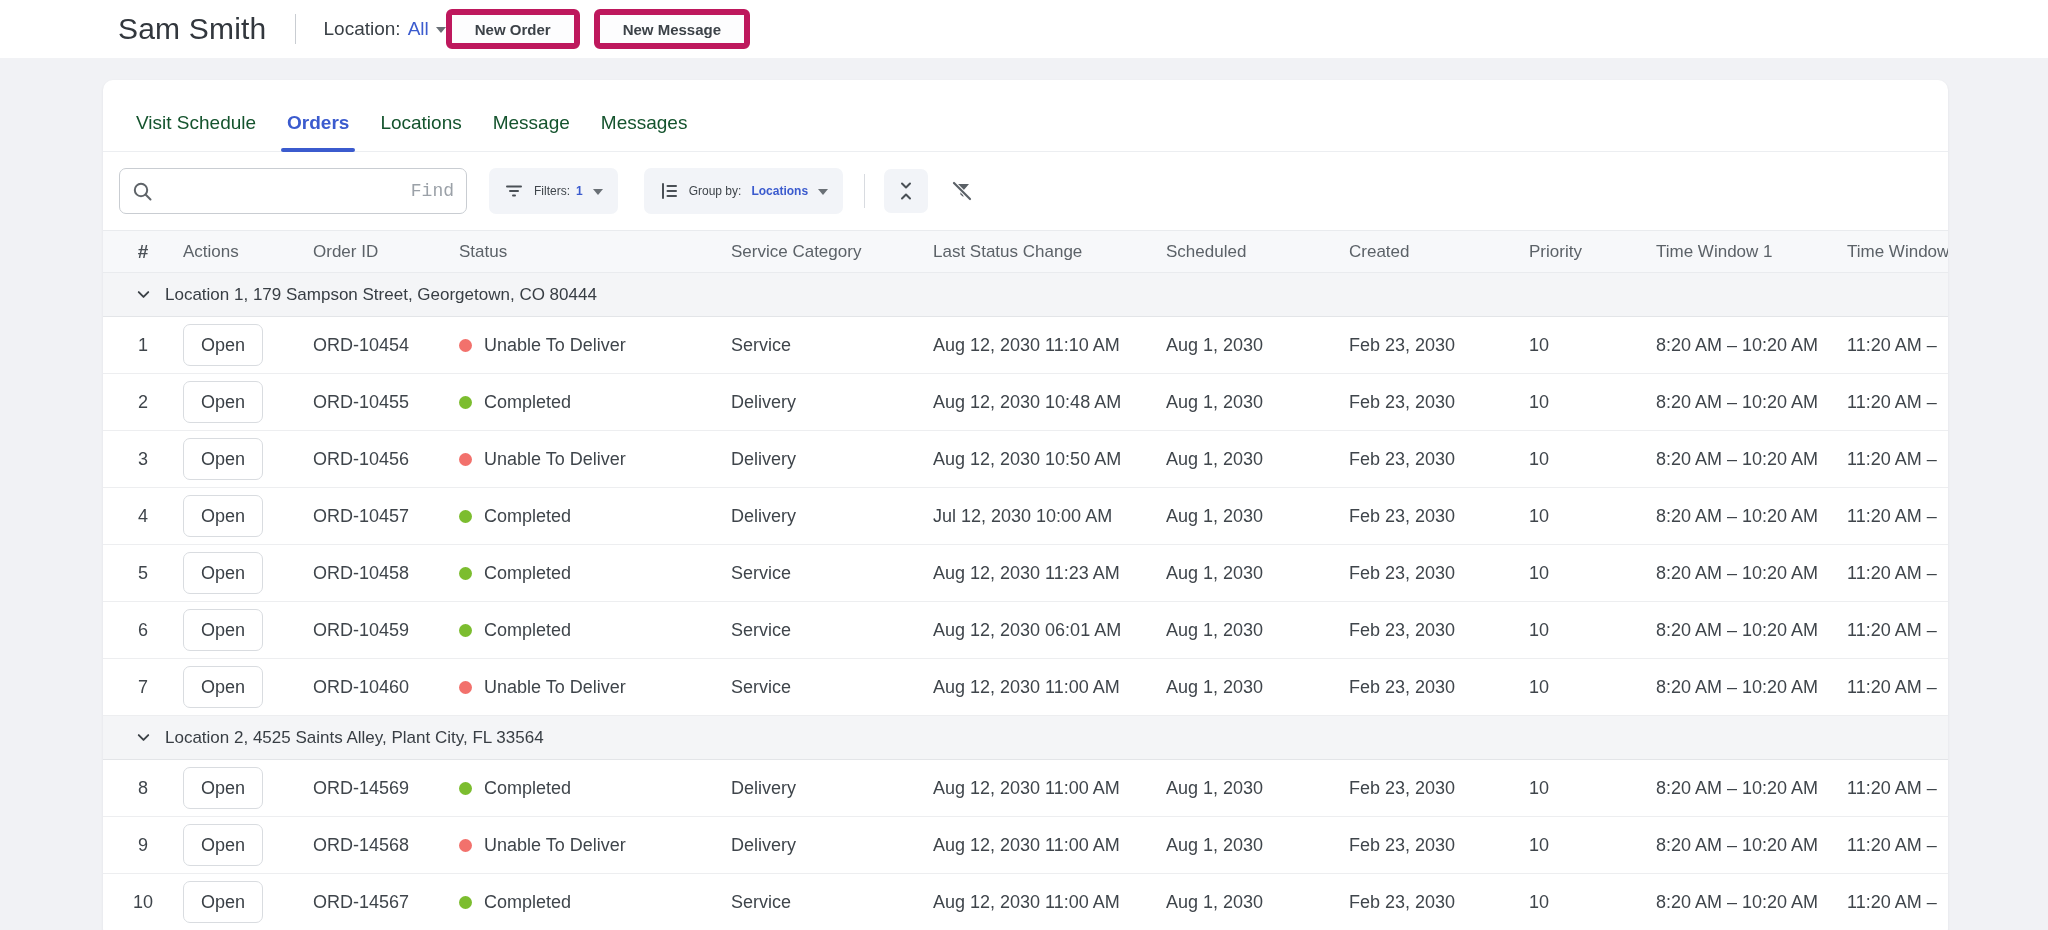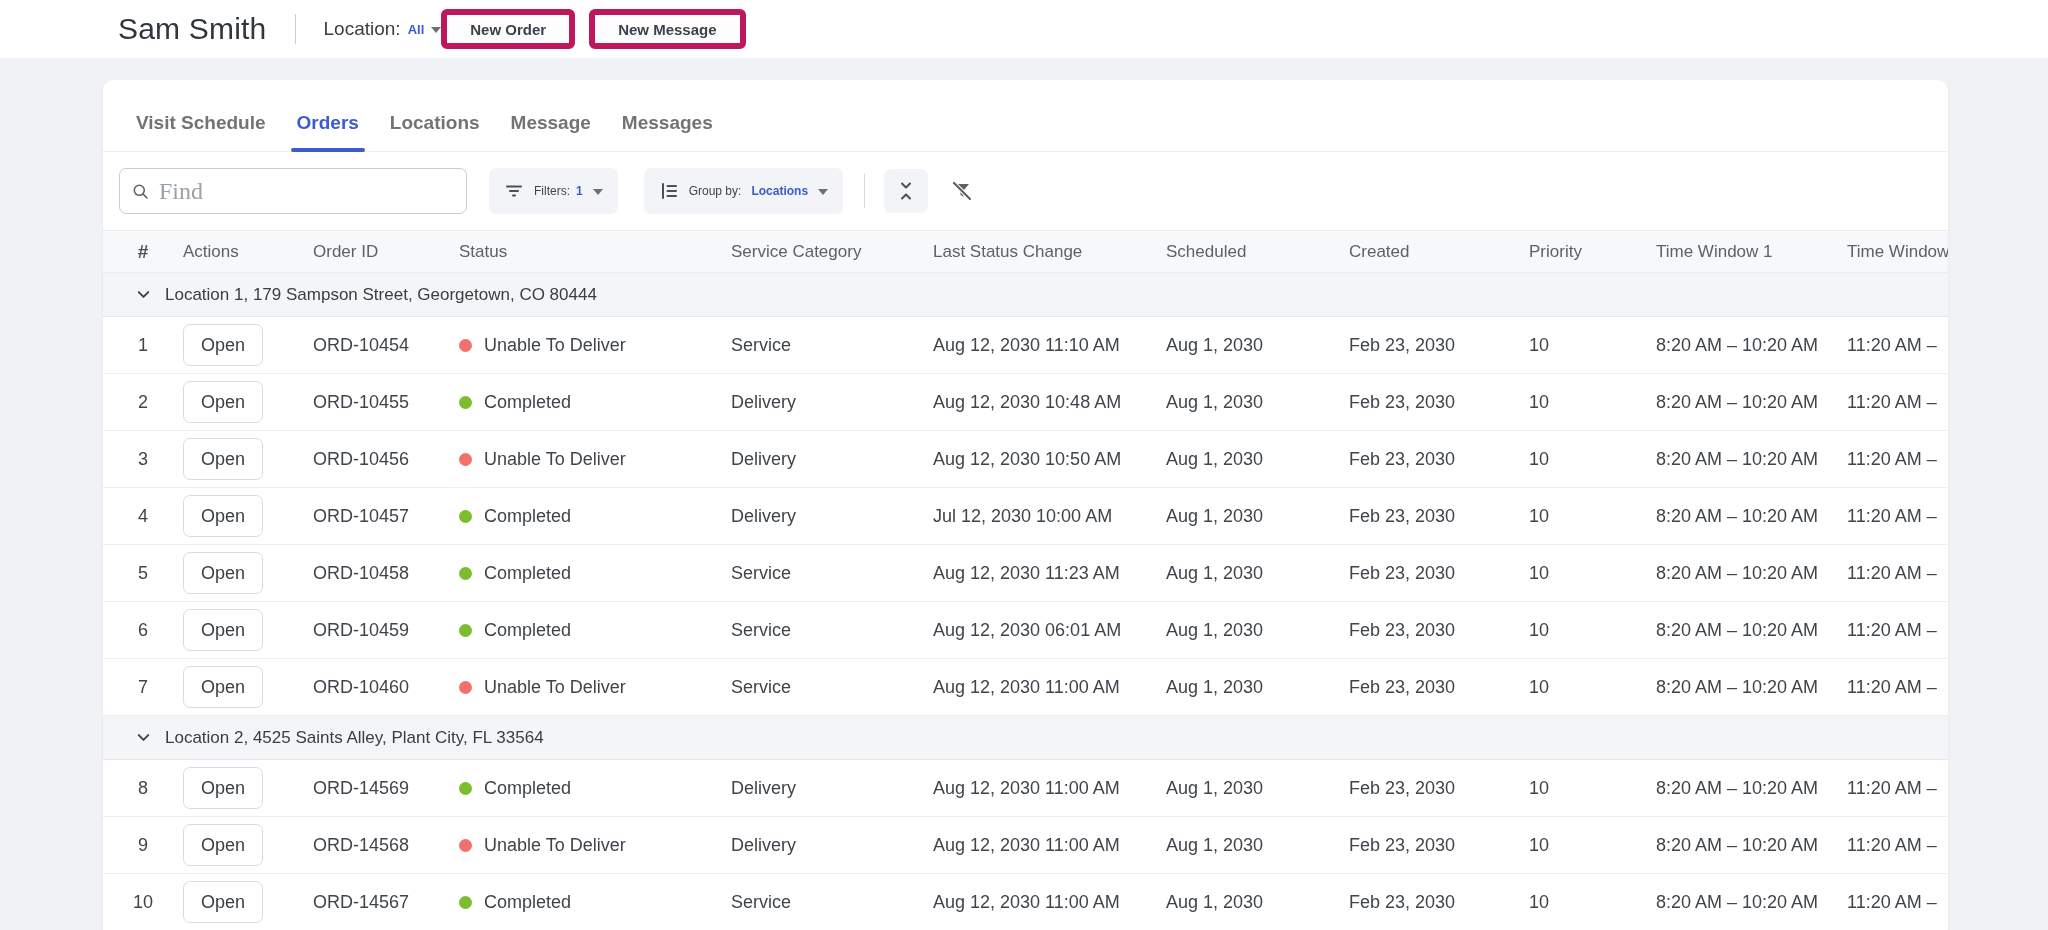--- a/index.html
+++ b/index.html
@@ -13,21 +13,21 @@
   .topband {
     height: 58px; width: 100%; background: #FFFFFF;
     display: flex; align-items: center; justify-content: flex-start;
     padding: 0 101px 0 118px;
   }
   .topband-left { display: flex; align-items: center; }
   .page-title { font-size: 30px; font-weight: 500; color: #32373D; letter-spacing: .2px; }
   .vdiv { width: 1px; height: 30px; background: #C9CDD2; margin: 0 28px; }
   .loc-selector { display: flex; align-items: center; gap: 7px; cursor: pointer; }
   .loc-label { font-size: 19px; color: #3A4046; }
-  .loc-value { font-size: 13px; font-weight: 700; color: var(--accent); }
+  .loc-value { font-size: 19px; font-weight: 400; color: var(--accent); }
   .caret {
     width: 0; height: 0; border-left: 5px solid transparent;
     border-right: 5px solid transparent; border-top: 6px solid #6A7076;
     display: inline-block; margin-top: 2px;
   }
   .topband-right { display: flex; gap: 14px; }
   .btn {
     height: 40px; padding: 0 23px; background: #FDFDFE;
     border: 6px solid #be185d; border-radius: 6px;
     font-family: inherit; font-size: 15px; font-weight: 600; color: #3C4248;
@@ -39,38 +39,38 @@
     background: #FFFFFF; border-radius: 10px;
     box-shadow: 0 1px 3px rgba(25,30,40,.07);
     overflow: hidden; padding-bottom: 8px;
   }
   
   .tabbar {
     display: flex; align-items: flex-end; gap: 27px;
     padding: 26px 16px 0 31px; border-bottom: 1px solid #ECEEF1;
   }
   .tab {
-    font-size: 19px; font-weight: 700; color: #737373;
+    font-size: 19px; font-weight: 400; color: #14532d;
     padding: 6px 2px 17px 2px; cursor: pointer; position: relative; white-space: nowrap;
   }
   .tab.active { color: var(--accent); font-weight: 700; }
   .tab.active::after {
     content: ""; position: absolute; left: -4px; right: -4px; bottom: -1px;
     height: 4px; border-radius: 3px; background: var(--accent);
   }
   
   .toolbar { display: flex; align-items: center; padding: 16px 16px 16px 16px; }
   .search-box {
     display: flex; align-items: center; width: 348px; height: 46px;
     border: 1px solid #C9CDD2; border-radius: 7px; background: #FFFFFF;
     padding: 0 12px; gap: 10px;
   }
   .search-box input {
-    border: none; outline: none; flex: 1; font-family: Liberation Serif, serif;
-    font-size: 24px; color: #3F454B; background: transparent;
+    border: none; outline: none; flex: 1; font-family: Liberation Mono, monospace;
+    font-size: 18px; color: #3F454B; background: transparent; text-align: right;
   }
   .search-box input::placeholder { color: #9BA1A8; }
   .pill {
     display: flex; align-items: center; gap: 10px; height: 46px;
     background: #F2F4F8; border-radius: 7px; padding: 0 15px;
     font-size: 12px; color: #3F454B; cursor: pointer; white-space: nowrap;
   }
   .pill .pill-accent { color: var(--accent); font-weight: 700; }
   .pill-filters { margin-left: 22px; }
   .pill-group { margin-left: 26px; }

